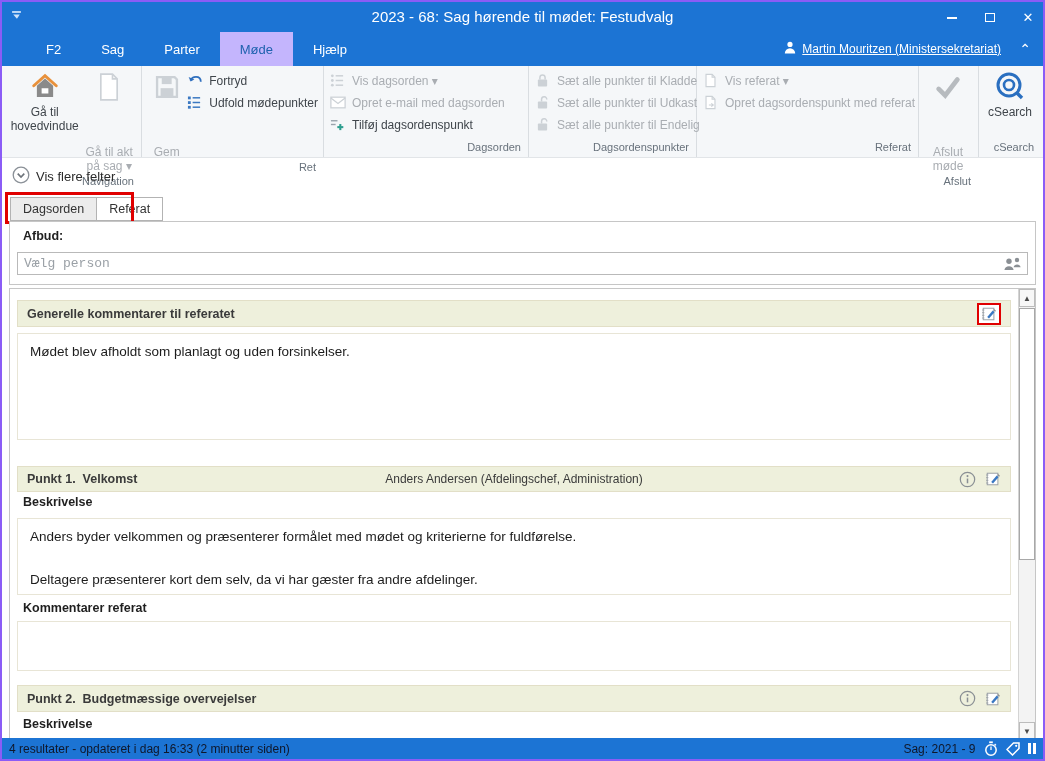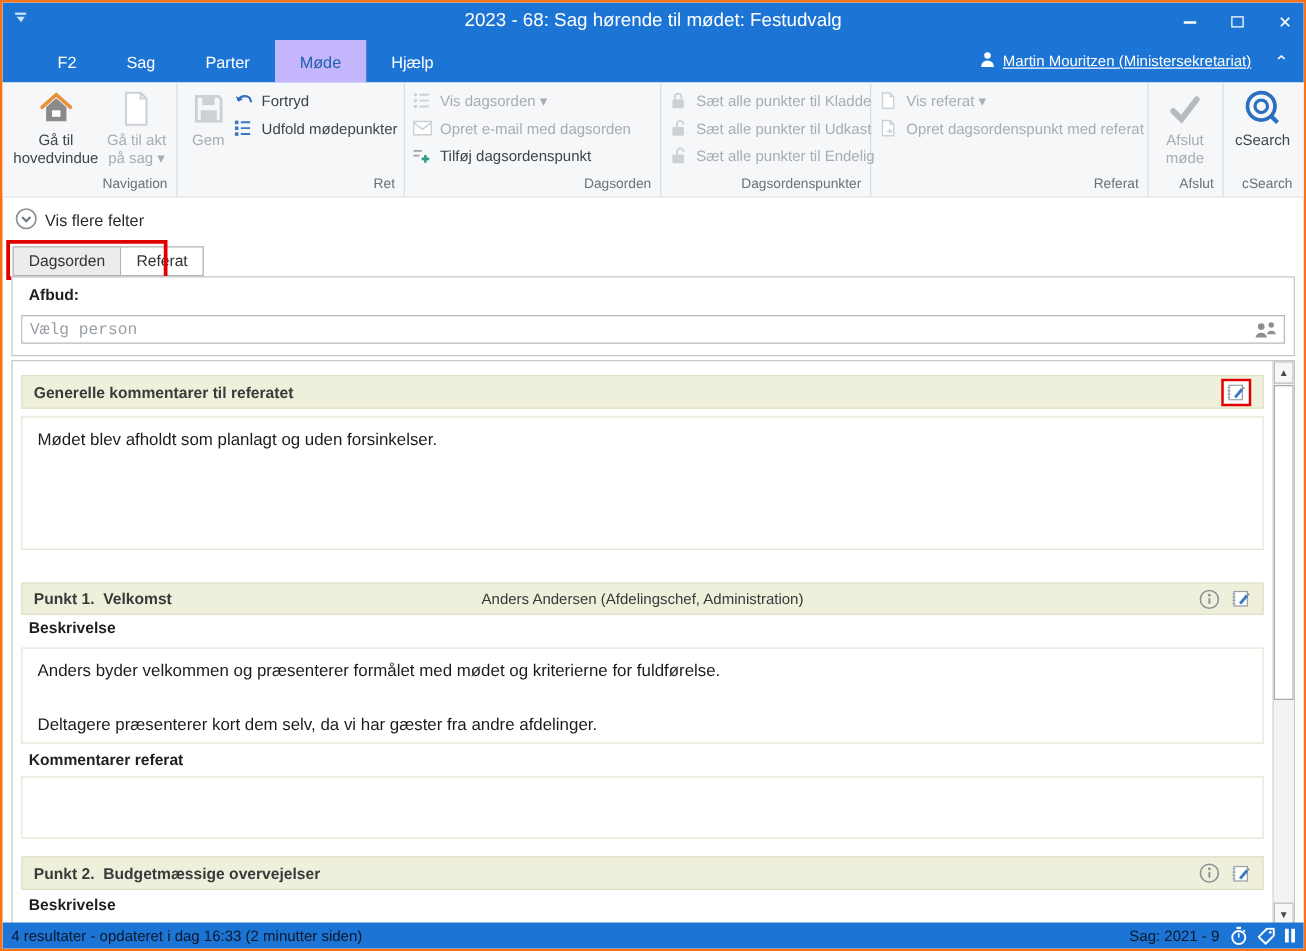--- a/index.html
+++ b/index.html
@@ -1,18 +1,18 @@
 <!DOCTYPE html>
 <html><head>
 <meta charset="utf-8">
 <style>
   * { box-sizing: border-box; }
   html,body { margin:0; padding:0; }
   body { width:1045px; height:761px; font-family:"Liberation Sans",sans-serif; background:#fff; }
-  .window { position:relative; width:1045px; height:761px; border:2px solid #f97316; background:#fff; overflow:hidden; }
+  .window { position:relative; width:1045px; height:761px; border:2px solid #8b5cf6; background:#fff; overflow:hidden; }
 
   
   .titlebar { position:absolute; left:0; top:0; right:0; height:30px; background:#1c74d4; }
   .qa-icon { position:absolute; left:9px; top:5px; }
   .title { position:absolute; left:0; right:0; top:0; height:30px; line-height:30px; text-align:center; color:#fff; font-size:15px; }
   .win-controls { position:absolute; right:8px; top:0; height:30px; display:flex; align-items:center; gap:24px; }
   .win-btn { color:#fff; font-size:13px; width:14px; text-align:center; cursor:default; }
   .max-glyph { display:inline-block; width:10px; height:9px; border:1.5px solid #fff; }
   .min-glyph { display:inline-block; width:10px; height:3px; border-bottom:2px solid #fff; margin-bottom:3px;}
 
@@ -25,21 +25,21 @@
   .user-name { text-decoration:underline; }
   .collapse-btn { position:absolute; right:12px; top:0; height:34px; display:flex; align-items:center; color:#fff; font-size:14px; }
 
   
   .ribbon { position:absolute; left:0; top:64px; right:0; height:92px; background:#f5f7f9; border-bottom:1px solid #e2e5e8; display:flex; }
   .rgroup { display:flex; flex-direction:column; border-right:1px solid #d9dde1; padding:0 5px; }
   .rgroup-content { flex:1; display:flex; align-items:flex-start; }
   .rgroup-label { text-align:right; font-size:11px; color:#68727c; padding:1px 2px 4px; }
   .bigbtn { display:flex; flex-direction:column; align-items:center; padding-top:5px; font-size:12px; text-align:center; line-height:1.15; color:#3f454b; }
   .bigbtn .bicon { height:32px; display:flex; align-items:center; justify-content:center; margin-bottom:3px; }
-  .bigbtn.disabled { color:#a9adb2; }
+  .bigbtn.disabled { color:#a9adb2;gap:40px; }
   .smallcol { display:flex; flex-direction:column; gap:5px; padding-top:6px; }
   .smallbtn { display:flex; align-items:center; gap:6px; height:17px; font-size:12px; color:#3f454b; white-space:nowrap; }
   .smallbtn.disabled { color:#a9adb2; }
   .smallbtn .sicon { width:17px; display:flex; justify-content:center; }
 
   
   .hint-row { position:absolute; left:10px; top:164px; display:flex; align-items:center; gap:6px; font-size:13px; color:#2b2b2b; }
   .ctabs { position:absolute; left:8px; top:195px; display:flex; }
   .ctab { height:24px; display:flex; align-items:center; padding:0 12px; font-size:12.5px; border:1px solid #b3b3b3; color:#333; }
   .ctab.inactive { background:#ececec; }

